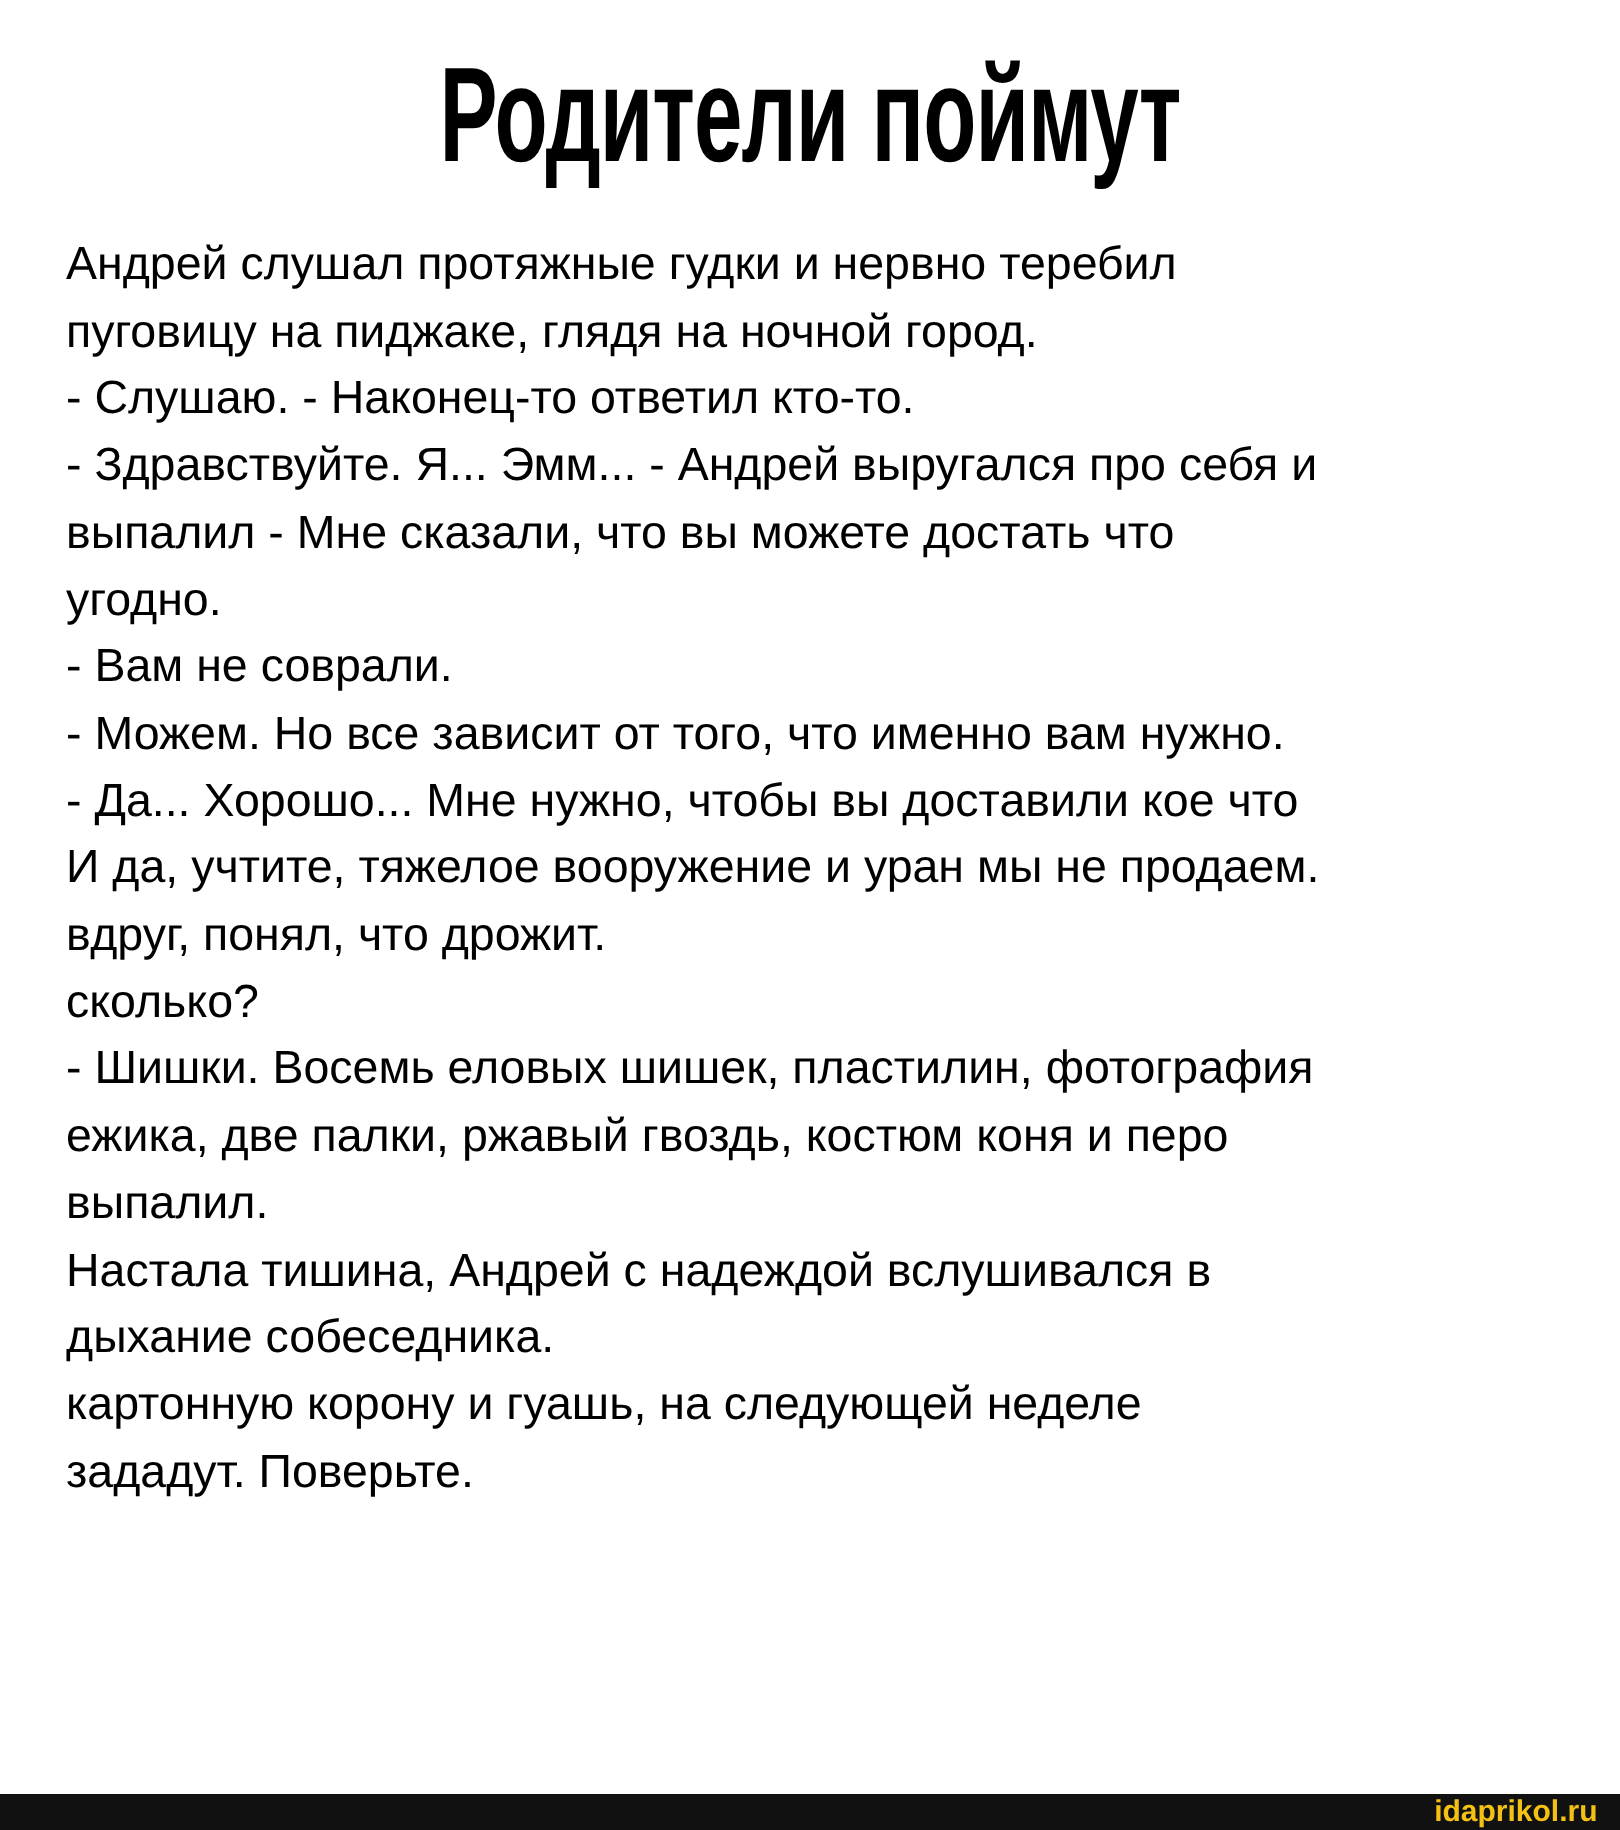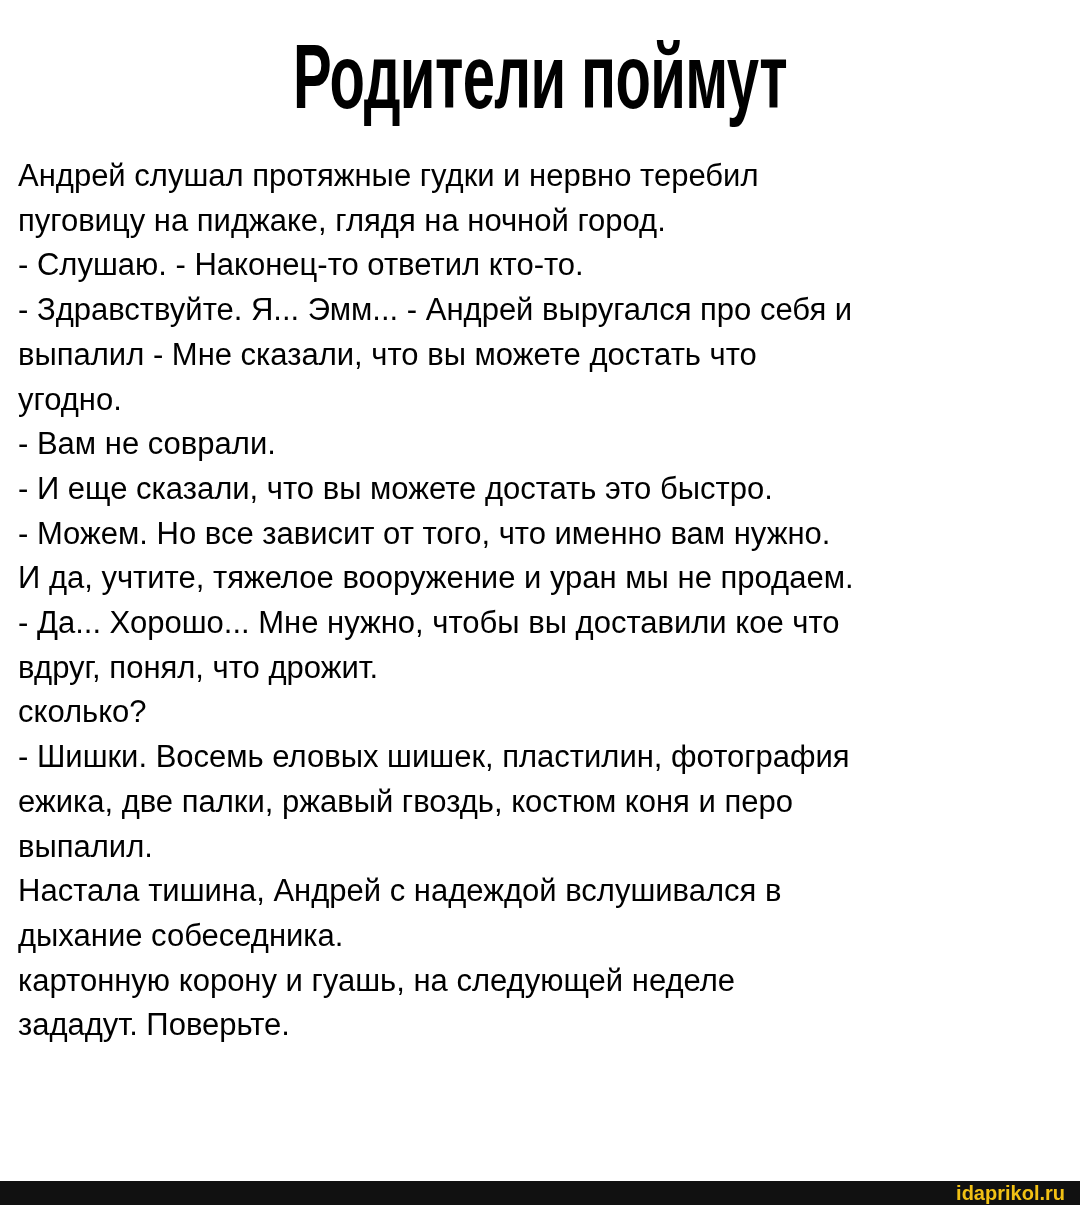--- a/index.html
+++ b/index.html
@@ -42,26 +42,27 @@
     top: 154px;
     left: 18px;
     right: 10px;
     font-size: 31px;
     line-height: 44.7px;
     color: #000000;
     letter-spacing: 0;
   }
   .story .line {
     white-space: pre;
+    margin-left: 26px;
   }
   .footer-bar {
     position: absolute;
     left: 0;
     right: 0;
-    bottom: 15px;
+    bottom: 0;
     height: 24px;
     display: flex;
     align-items: center;
     justify-content: flex-end;
     padding-right: 15px;
     box-sizing: border-box;
   }
   .watermark {
     font-size: 20px;
     font-weight: bold;
@@ -76,24 +77,23 @@
   <h1 class="title"><span class="condense">Родители поймут</span></h1>
 
   <div class="story" id="story">
       <div class="line">Андрей слушал протяжные гудки и нервно теребил</div>
       <div class="line">пуговицу на пиджаке, глядя на ночной город.</div>
       <div class="line">- Слушаю. - Наконец-то ответил кто-то.</div>
       <div class="line">- Здравствуйте. Я... Эмм... - Андрей выругался про себя и</div>
       <div class="line">выпалил - Мне сказали, что вы можете достать что</div>
       <div class="line">угодно.</div>
       <div class="line">- Вам не соврали.</div>
-      <div class="line">- И еще сказали, что вы можете достать это быстро.</div>
       <div class="line">- Можем. Но все зависит от того, что именно вам нужно.</div>
+      <div class="line">- Да... Хорошо... Мне нужно, чтобы вы доставили кое что</div>
       <div class="line">И да, учтите, тяжелое вооружение и уран мы не продаем.</div>
-      <div class="line">- Да... Хорошо... Мне нужно, чтобы вы доставили кое что</div>
       <div class="line">вдруг, понял, что дрожит.</div>
       <div class="line">сколько?</div>
       <div class="line">- Шишки. Восемь еловых шишек, пластилин, фотография</div>
       <div class="line">ежика, две палки, ржавый гвоздь, костюм коня и перо</div>
       <div class="line">выпалил.</div>
       <div class="line">Настала тишина, Андрей с надеждой вслушивался в</div>
       <div class="line">дыхание собеседника.</div>
       <div class="line">картонную корону и гуашь, на следующей неделе</div>
       <div class="line">зададут. Поверьте.</div>
     </div>

